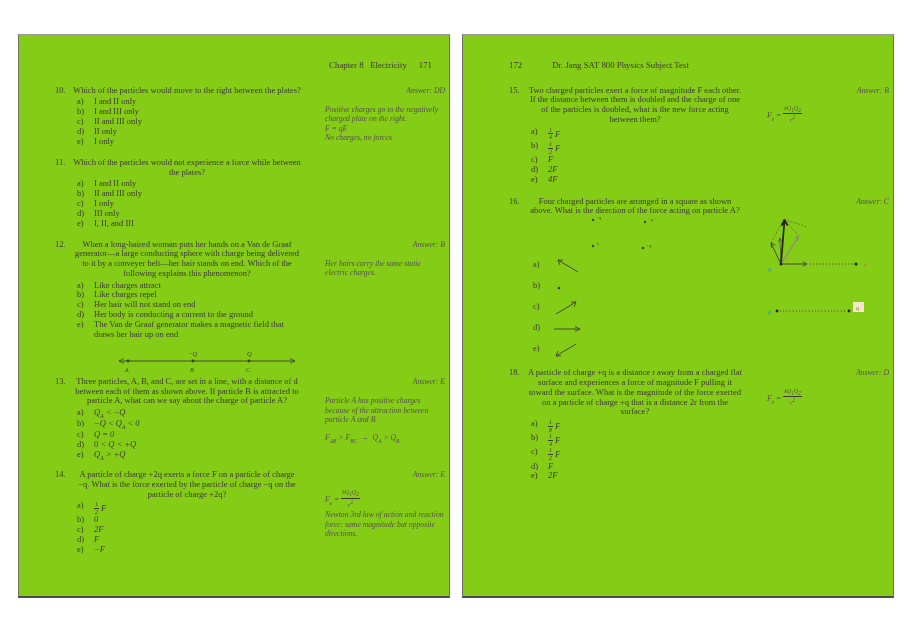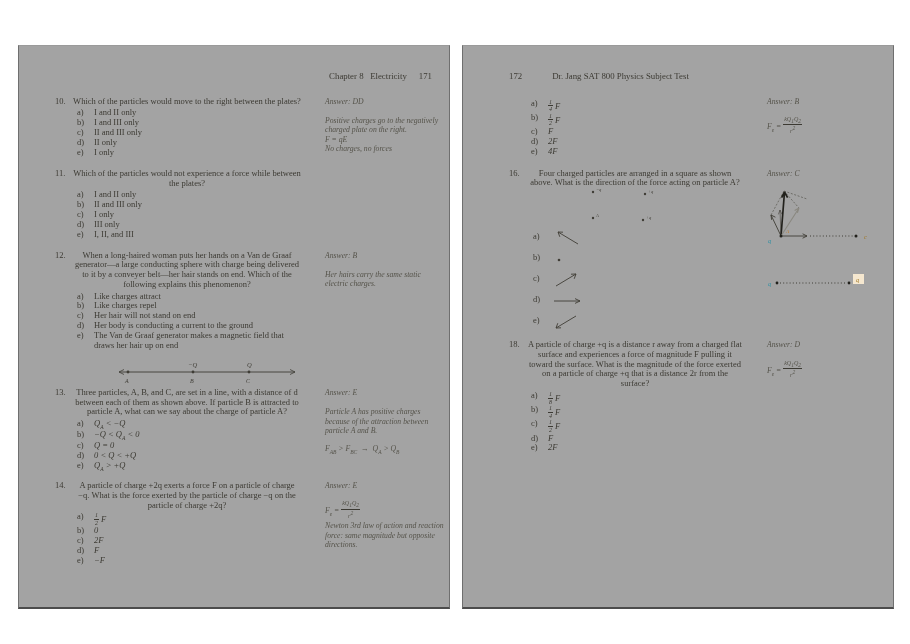--- a/index.html
+++ b/index.html
@@ -2,21 +2,21 @@
 <html><head>
 <meta charset="utf-8">
 <style>
   html,body{margin:0;padding:0;}
   body{
     width:910px;height:644px;background:#ffffff;position:relative;
     font-family:"Liberation Serif","DejaVu Serif",serif;color:#3c3a33;
     overflow:hidden;
   }
   .page{
-    position:absolute;top:45px;width:432px;height:564px;background:#a3a3a3;
+    position:absolute;top:34px;width:432px;height:564px;background:#84cc16;
     border:1px solid #6f6f6f;border-top-color:#9a9a9a;border-bottom:2px solid #4c4c4c;
     box-sizing:border-box;
   }
   #page-left{left:18px;}
   #page-right{left:462px;}
   .inner{padding:26px 4px 0 36px;}
   #page-right .inner{padding-left:46px;}
   .hdr{font-size:8.8px;margin-bottom:15px;line-height:1.1;}
   .hdr-l{text-align:right;padding-right:13px;}
   .hdr-r{display:flex;gap:30px;}
@@ -26,21 +26,21 @@
   #page-right .qcol{width:234px;}
   .acol{flex:1;margin-left:6px;font-style:italic;font-size:7.7px;color:#55534a;line-height:1.22;}
   .q{display:flex;font-size:8.5px;line-height:1.15;}
   .qnum{width:18px;flex:none;}
   .qtext{flex:1;text-align:center;}
   .opts{margin:2px 0 0 22px;font-size:8.5px;line-height:1.16;}
   .opt{display:flex;}
   .ol{width:17px;flex:none;}
   .ot{flex:1;}
   .math{font-style:italic;}
-  .ans-label{margin-bottom:10px;}
+  .ans-label{margin-bottom:10px;text-align:right;}
   .note{margin-bottom:0;}
   .gap{height:9px;}
   .frac{display:inline-block;text-align:center;vertical-align:-3px;font-size:6px;line-height:1.1;margin-right:2px;}
   .frac .fn{display:block;border-bottom:0.8px solid #3c3a33;padding:0 1px;}
   .frac .fd{display:block;}
   .frac .fn:empty{border-bottom:none;padding:0;}
   .formula{margin:0 0 2px 0;font-size:7.7px;}
   .formula .frac{vertical-align:-4px;}
   sub{font-size:5.5px;}
   sup{font-size:5.5px;}
@@ -257,20 +257,24 @@
 
 <div class="page" id="page-right">
  <div class="inner">
   <div class="hdr hdr-r">
     <span>172</span>
         <span>Dr. Jang SAT 800 Physics Subject Test</span>
   </div>
 
   <div class="qrow" style="margin-bottom:12px">
    <div class="qcol">
+    <div class="q">
+            <span class="qnum">15.</span>
+            <span class="qtext">Two charged particles exert a force of magnitude F each other. If the distance between them is doubled and the charge of one of the particles is doubled, what is the new force acting between them?</span>
+          </div>
     <div class="opts">
      <div class="opt">
               <span class="ol">a)</span>
               <span class="ot math"><span class="frac"><span class="fn">1</span><span class="fd">4</span></span><span>F</span></span>
             </div>
      <div class="opt">
               <span class="ol">b)</span>
               <span class="ot math"><span class="frac"><span class="fn">1</span><span class="fd">2</span></span><span>F</span></span>
             </div>
      <div class="opt">

